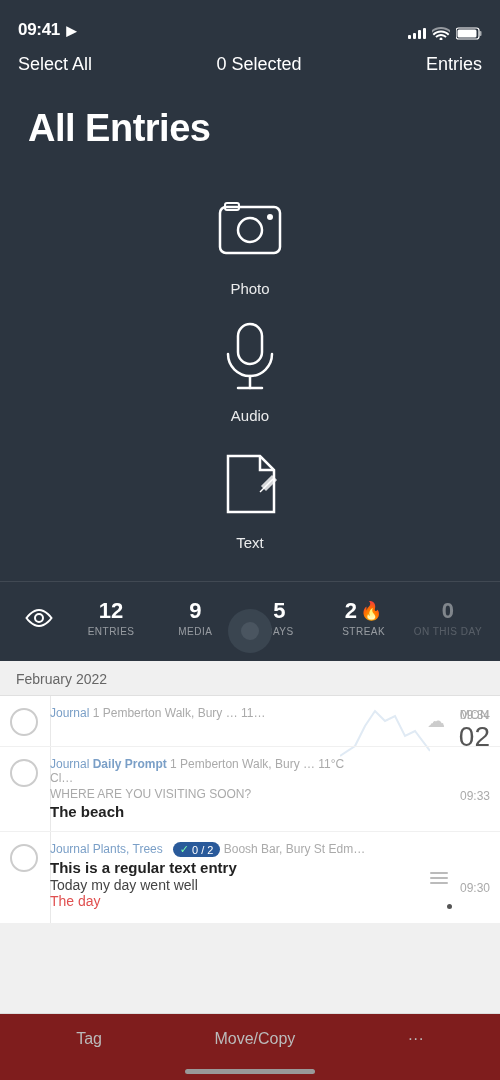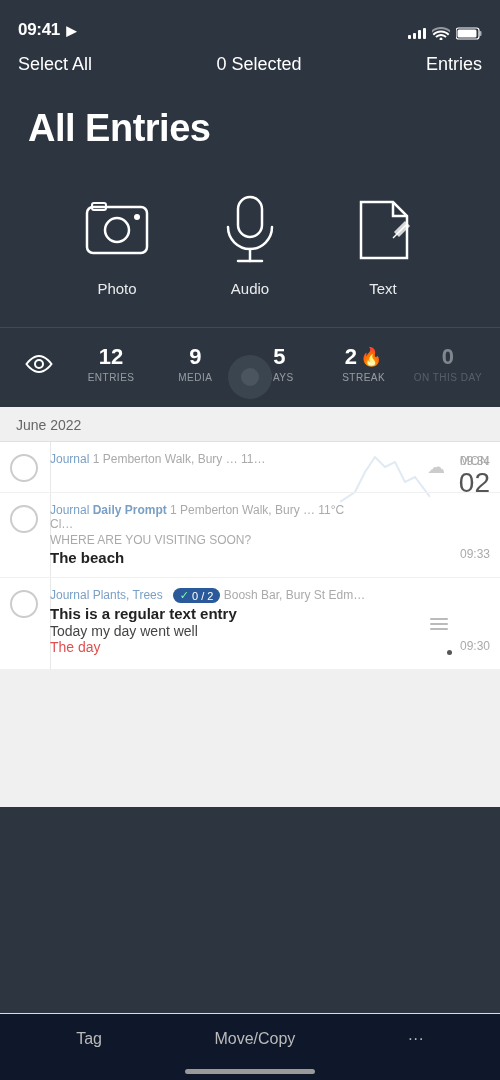--- a/index.html
+++ b/index.html
@@ -71,22 +71,23 @@
     .page-heading h1 {
       font-size: 38px;
       font-weight: 800;
       letter-spacing: -0.5px;
     }
 
     
     .media-icons {
       display: flex;
       justify-content: center;
-      gap: 53px;
+      gap: 20px;
       padding: 30px 20px 20px 20px;
+      flex-direction: column;
     }
     .media-icon-item {
       display: flex;
       flex-direction: column;
       align-items: center;
       gap: 10px;
       cursor: pointer;
     }
     .media-icon-circle {
       width: 80px;
@@ -266,21 +267,21 @@
       color: #aaa;
       margin-bottom: 2px;
     }
     .entry-body-red {
       font-size: 14px;
       color: #e05050;
     }
     .entry-time {
       position: absolute;
       right: 10px;
-      bottom: 16px;
+      bottom: 28px;
       font-size: 12px;
       color: #aaa;
     }
     .entry-time-top {
       position: absolute;
       right: 10px;
       top: 12px;
       font-size: 12px;
       color: #aaa;
     }
@@ -317,21 +318,21 @@
       border-radius: 50%;
       background: #555;
     }
 
     
     .bottom-bar {
       position: fixed;
       bottom: 0;
       left: 0;
       width: 500px;
-      background: #0f172a;
+      background: #7f1d1d;
       border-top: 1px solid #ddd;
       display: flex;
       justify-content: space-around;
       align-items: center;
       padding: 12px 20px 28px 20px;
       z-index: 100;
     }
     .bottom-bar-btn {
       font-size: 16px;
       color: #555;
@@ -490,21 +491,21 @@
   </div>
 
   <div class="scroll-indicator">
     <svg width="18" height="18" viewBox="0 0 18 18" fill="none">
       <circle cx="9" cy="9" r="9" fill="#4a5560"></circle>
     </svg>
   </div>
 </div>
 
 <div class="entries-section">
-  <div class="month-header">June 2022</div>
+  <div class="month-header">February 2022</div>
 
   <div class="entry-group">
     <div class="timeline-line"></div>
 
     <div class="date-badge">
       <div class="day-name">MON</div>
       <div class="day-num">02</div>
     </div>
 
     <div class="chart-thumb">

